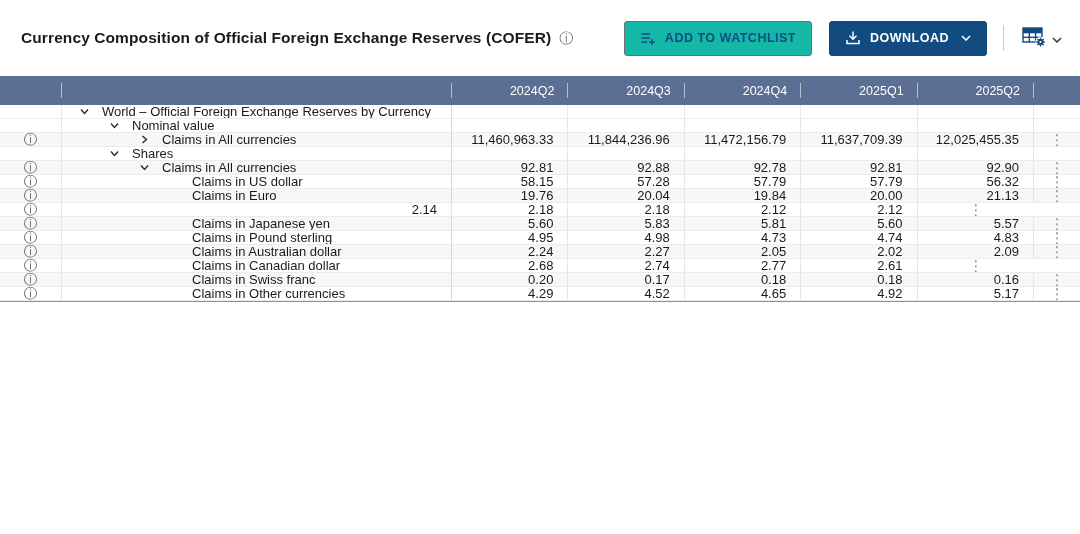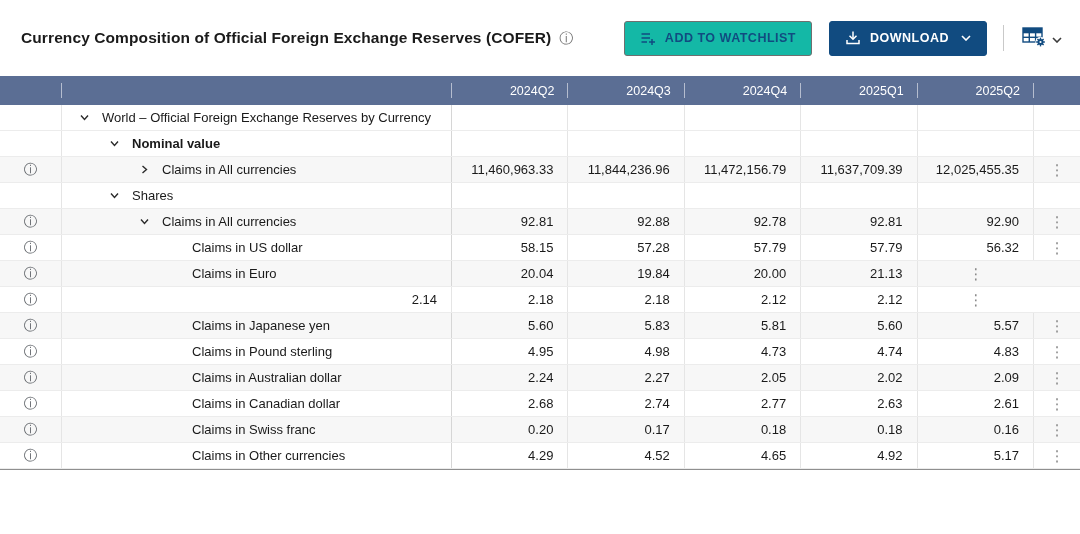--- a/index.html
+++ b/index.html
@@ -37,21 +37,21 @@
   .hcell {
     position:relative; height:100%; display:flex; align-items:center; justify-content:flex-end;
     padding-right:14px; color:#fff; font-size:12.5px;
   }
   .hcell::after {
     content:""; position:absolute; right:0; top:7px; width:1px; height:15px;
     background:rgba(255,255,255,.55);
   }
   .hcell.no-tick::after { display:none; }
 
-  .trow { height:26px; background:#fff; border-bottom:1px solid #ececec; }
+  .trow { height:14px; background:#fff; border-bottom:1px solid #ececec; }
   .trow.shaded { background:#f7f7f7; }
   .cell { height:100%; display:flex; align-items:center; overflow:hidden; }
   .c-info { justify-content:center; border-right:1px solid #e5e5e5; }
   .c-label { border-right:1px solid #d6d6d6; }
   .label-inner { display:flex; align-items:center; min-width:0; }
   .chevron { width:22px; display:flex; align-items:center; cursor:pointer; flex:0 0 22px; }
   .chevron svg { display:block; }
   .chevron.down svg { transform:rotate(90deg); }
   .chevron.none { cursor:default; }
   .row-label { font-size:13px; color:#1a1a1a; white-space:nowrap; }
@@ -171,21 +171,21 @@
     <div class="cell c-val"></div>
     <div class="cell c-kebab">
       <span class="kebab" style="visibility: hidden;">⋮</span>
     </div>
   </div>
         <div class="trow">
     <div class="cell c-info">
       <span class="info-icon" style="visibility: hidden;">ⓘ</span>
     </div>
     <div class="cell c-label">
-      <div class="label-inner" style="padding-left: 48px; font-weight: bold;">
+      <div class="label-inner" style="padding-left: 48px;">
         <span class="chevron down">
           <svg width="9" height="9" viewBox="0 0 9 9">
                   <polyline points="2.5,1 6.5,4.5 2.5,8" fill="none" stroke="#2b2b2b" stroke-width="1.4"></polyline>
                 </svg>
         </span>
         <span class="row-label">Nominal value</span>
       </div>
     </div>
     <div class="cell c-val"></div>
     <div class="cell c-val"></div>
@@ -291,20 +291,21 @@
       <span class="info-icon">ⓘ</span>
     </div>
     <div class="cell c-label">
       <div class="label-inner" style="padding-left: 108px; justify-content: flex-end;">
         <span class="chevron none">
           
         </span>
         <span class="row-label">Claims in Euro</span>
       </div>
     </div>
+    <div class="cell c-val">19.76</div>
     <div class="cell c-val">20.04</div>
     <div class="cell c-val">19.84</div>
     <div class="cell c-val">20.00</div>
     <div class="cell c-val">21.13</div>
     <div class="cell c-kebab">
       <span class="kebab">⋮</span>
     </div>
   </div>
         <div class="trow">
     <div class="cell c-info">
@@ -390,21 +391,20 @@
       <div class="label-inner" style="padding-left: 108px;">
         <span class="chevron none">
           
         </span>
         <span class="row-label">Claims in Canadian dollar</span>
       </div>
     </div>
     <div class="cell c-val">2.68</div>
     <div class="cell c-val">2.74</div>
     <div class="cell c-val">2.77</div>
-    <div class="cell c-val">2.63</div>
     <div class="cell c-val">2.61</div>
     <div class="cell c-kebab">
       <span class="kebab">⋮</span>
     </div>
   </div>
         <div class="trow shaded">
     <div class="cell c-info">
       <span class="info-icon">ⓘ</span>
     </div>
     <div class="cell c-label">

